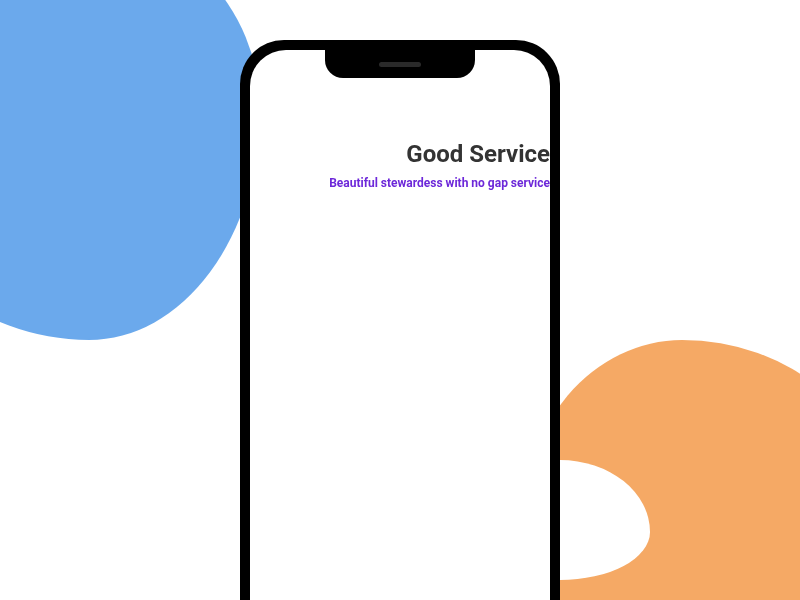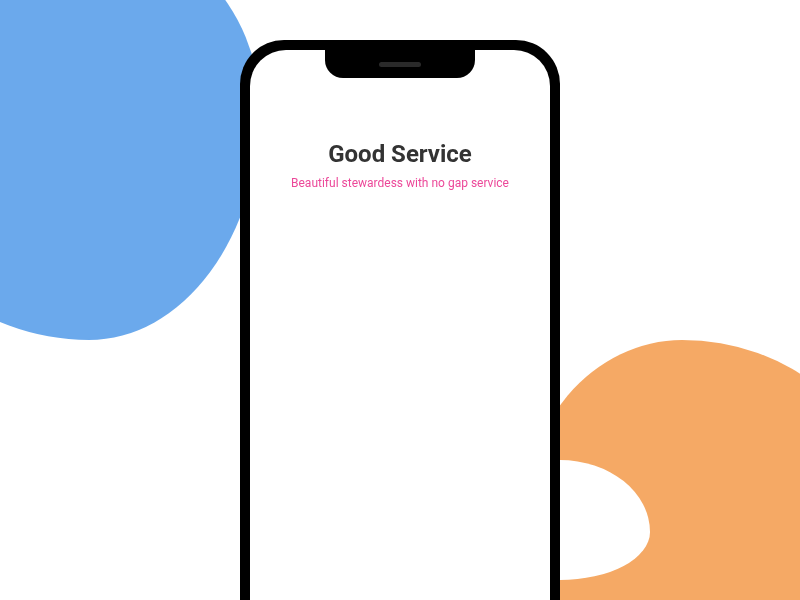--- a/index.html
+++ b/index.html
@@ -89,34 +89,34 @@
     
     .speaker {
       width: 42px;
       height: 5px;
       background: #2a2a2a;
       border-radius: 3px;
     }
     
     .content {
       padding-top: 90px;
-      text-align: center;
+      text-align: right;
     }
     
     .headline {
       font-size: 24px;
       font-weight: 700;
       color: #333333;
       margin-bottom: 8px;
     }
     
     .subtext {
       font-size: 12px;
-      color: #ec4899;
-      font-weight: 400;
+      color: #6d28d9;
+      font-weight: 700;
     }
   </style>
 </head>
 <body>
 
 <div class="blob-blue"></div>
 <div class="blob-orange"></div>
 
 <div class="phone-frame">
   <div class="phone-screen">

